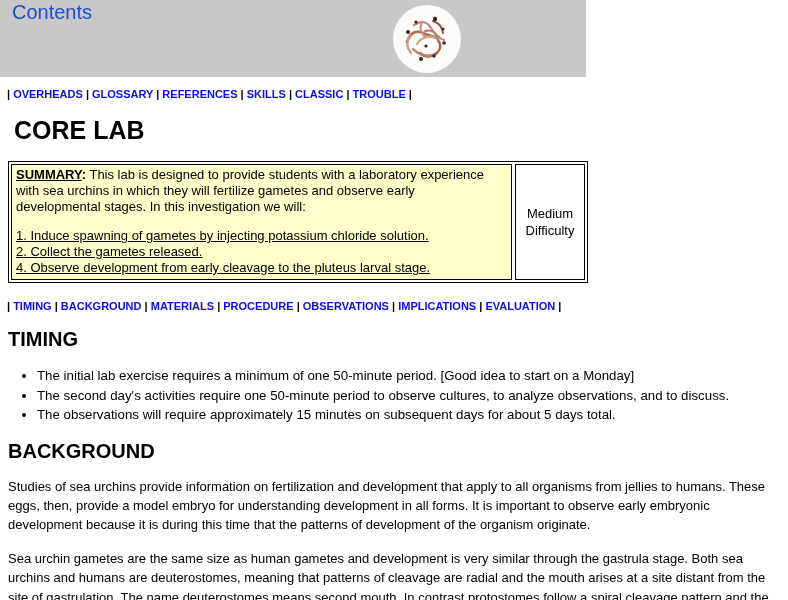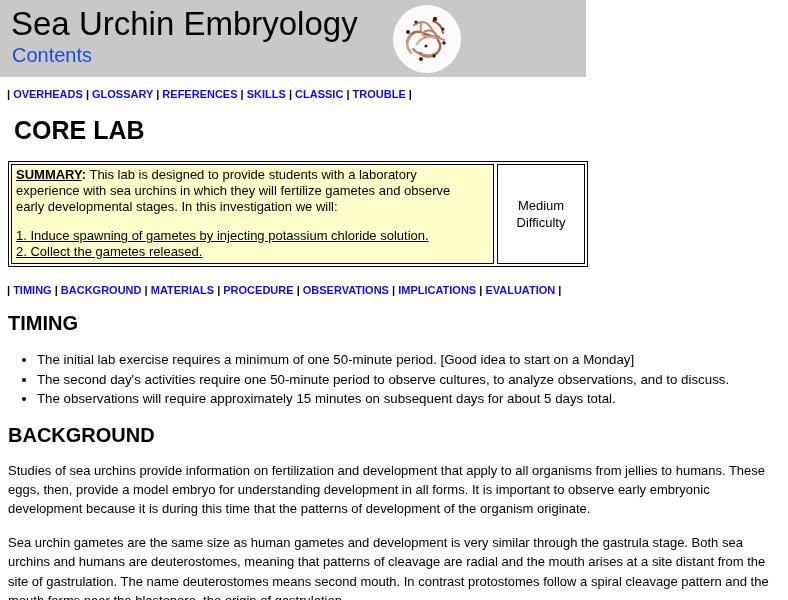--- a/index.html
+++ b/index.html
@@ -25,34 +25,33 @@
   
   .page-h1 { margin: 15px 0 0 14px; font-size: 25px; font-weight: bold; line-height: 29px; }
   .h2 { margin: 14px 0 0 8px; font-size: 20px; font-weight: bold; line-height: 24px; }
 
   
   .summary-table { display: flex; gap: 3px; width: 580px; margin: 16px 0 0 8px; border: 1px solid #000; padding: 2px; background: #fff; }
   .summary-cell { flex: 1; border: 1px solid #000; background: #ffffcc; padding: 2px 16px 3px 4px; font-size: 13px; line-height: 16px; }
   .summary-label { font-weight: bold; text-decoration: underline; }
   .summary-colon { font-weight: bold; }
   .summary-steps { margin-top: 13px; text-decoration: underline; }
-  .difficulty-cell { width: 88px; border: 1px solid #000; background: #fff; display: flex; align-items: center; justify-content: center; text-align: center; font-size: 13px; line-height: 17px; padding: 9px; }
+  .difficulty-cell { width: 70px; border: 1px solid #000; background: #fff; display: flex; align-items: center; justify-content: center; text-align: center; font-size: 13px; line-height: 17px; padding: 9px; }
 
   
   .timing-list { margin: 15px 12px 0 0; padding: 0 0 0 37px; font-size: 13.3px; line-height: 19.5px; }
   .timing-list li { margin: 0; padding: 0; }
 
   
   .para { margin: 14px 8px 0 8px; font-size: 13px; line-height: 19.4px; }
 </style>
 </head>
 <body>
 
 <div class="masthead">
-  <h1 class="site-title">Sea Urchin Embryology</h1>
   <a href="#" class="contents-link">Contents</a>
   <span class="embryo-wrap">
     <svg width="70" height="70" viewBox="0 0 70 70">
       <circle cx="35" cy="35" r="34" fill="#fcfbfa"></circle>
       <g fill="none" stroke-linecap="round">
         <path d="M15 38 Q20 24 31 29 T47 33" stroke="#b06a52" stroke-width="2.6"></path>
         <path d="M22 21 Q33 14 39 24 T52 36" stroke="#c08a72" stroke-width="2.2"></path>
         <path d="M28 49 Q36 56 45 49 Q51 43 46 36" stroke="#a55f48" stroke-width="2.4"></path>
         <path d="M18 31 Q12 41 19 49" stroke="#c49a86" stroke-width="2.2"></path>
         <path d="M41 17 Q50 20 51 29" stroke="#9c5440" stroke-width="2"></path>
@@ -92,20 +91,21 @@
 </div>
 
 <div class="page-h1">CORE LAB</div>
 
 <div class="summary-table">
   <div class="summary-cell">
     <span class="summary-label">SUMMARY</span><span class="summary-colon">:</span><span> This lab is designed to provide students with a laboratory experience with sea urchins in which they will fertilize gametes and observe early developmental stages. In this investigation we will:</span>
     <div class="summary-steps">
       <div>1. Induce spawning of gametes by injecting potassium chloride solution.</div>
       <div>2. Collect the gametes released.</div>
+      <div>4. Observe development from early cleavage to the pluteus larval stage.</div>
     </div>
   </div>
   <div class="difficulty-cell">
     <span>Medium Difficulty</span>
   </div>
 </div>
 
 <div class="navbar section-nav">
   <span class="pipe">|</span>
   <a href="#">TIMING</a>

